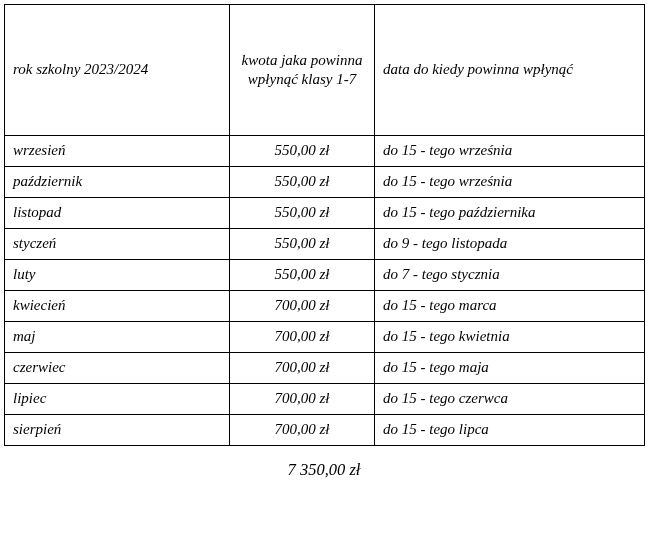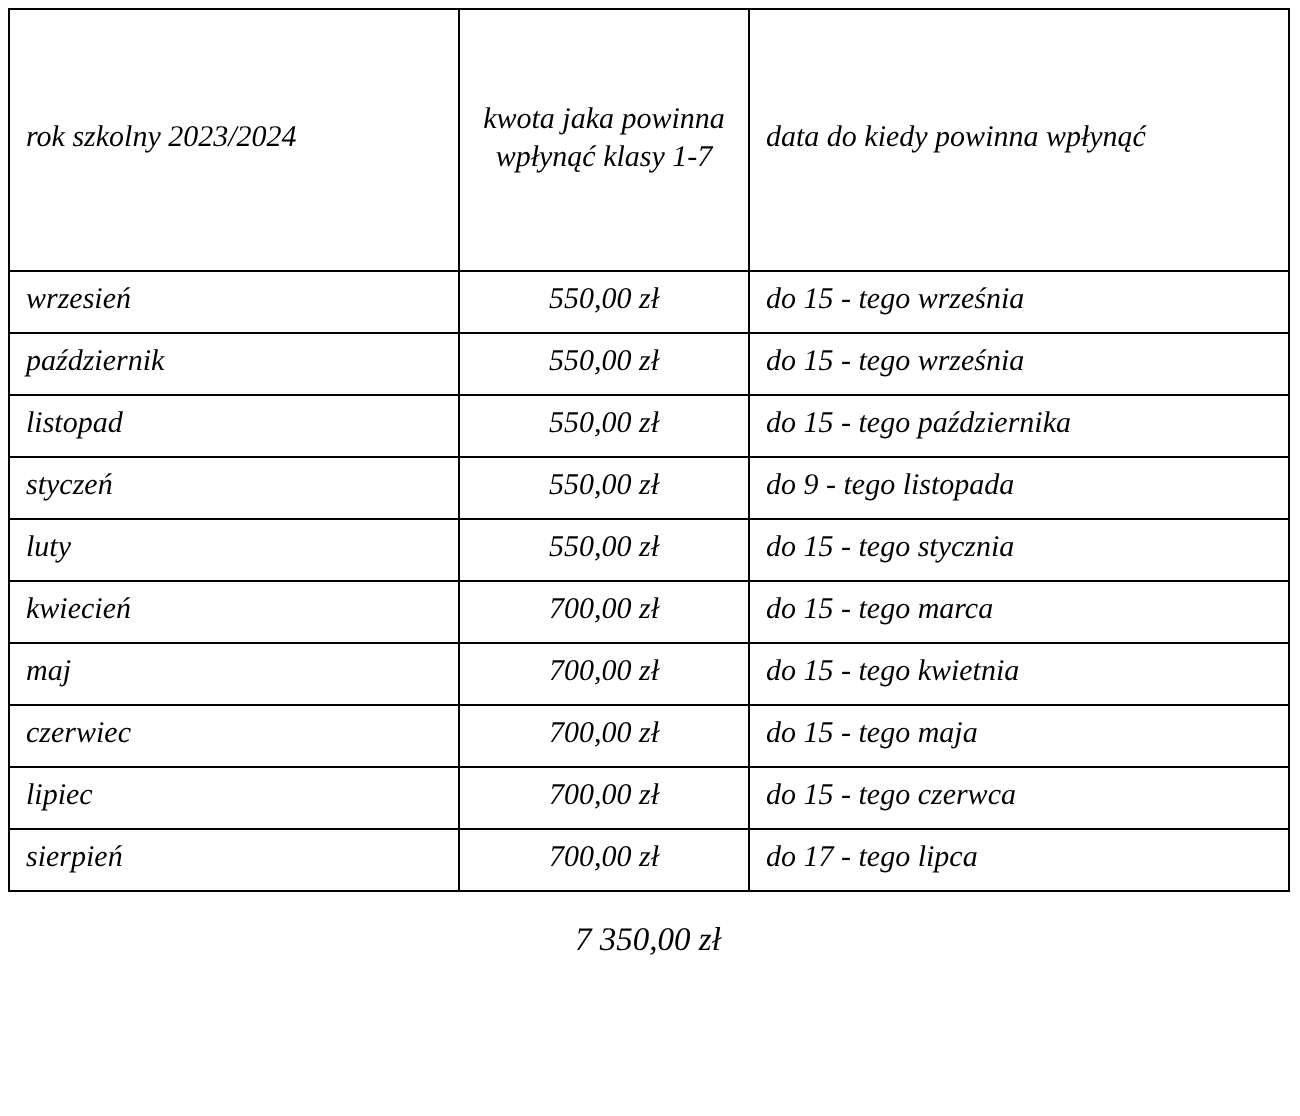--- a/index.html
+++ b/index.html
@@ -100,21 +100,21 @@
         <td class="date">do 15 - tego  października</td>
       </tr>
       <tr class="data-row">
         <td class="month">styczeń</td>
         <td class="amount">550,00 zł</td>
         <td class="date">do 9 - tego listopada</td>
       </tr>
       <tr class="data-row">
         <td class="month">luty</td>
         <td class="amount">550,00 zł</td>
-        <td class="date">do 15 - tego stycznia</td>
+        <td class="date">do 7 - tego stycznia</td>
       </tr>
       <tr class="data-row">
         <td class="month">kwiecień</td>
         <td class="amount">700,00 zł</td>
         <td class="date">do 15 - tego marca</td>
       </tr>
       <tr class="data-row">
         <td class="month">maj</td>
         <td class="amount">700,00 zł</td>
         <td class="date">do 15 - tego kwietnia</td>
@@ -125,20 +125,20 @@
         <td class="date">do 15 - tego maja</td>
       </tr>
       <tr class="data-row">
         <td class="month">lipiec</td>
         <td class="amount">700,00 zł</td>
         <td class="date">do 15 - tego czerwca</td>
       </tr>
       <tr class="data-row">
         <td class="month">sierpień</td>
         <td class="amount">700,00 zł</td>
-        <td class="date">do 17 - tego lipca</td>
+        <td class="date">do 15 - tego lipca</td>
       </tr>
     </tbody>
   </table>
 
   <div class="total">7 350,00 zł</div>
 
 </div>
 
 </body></html>

